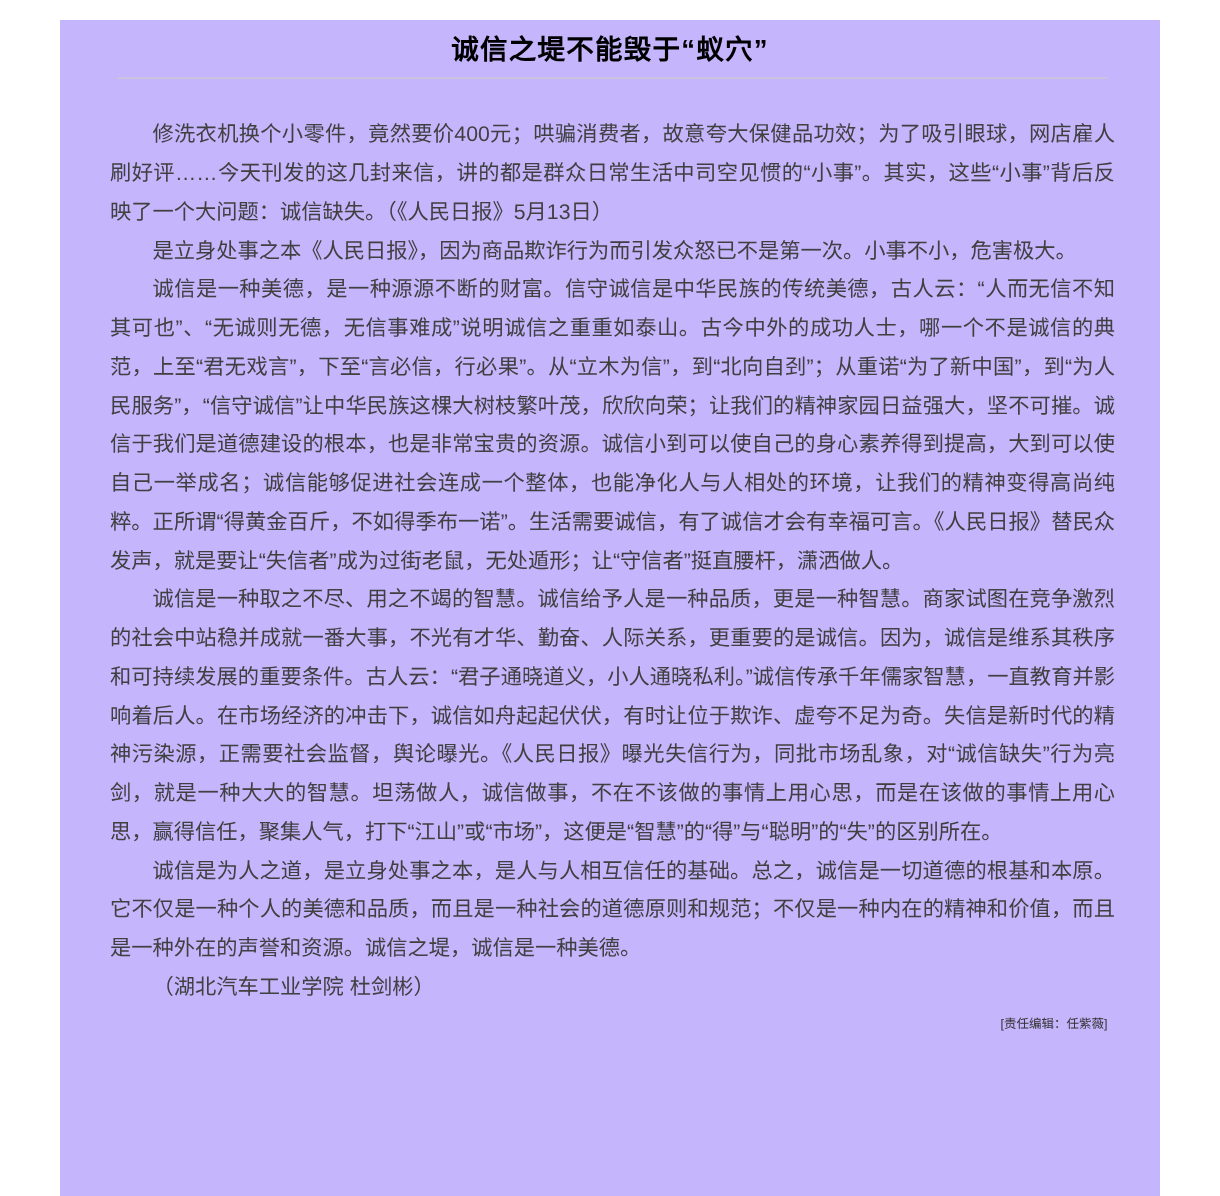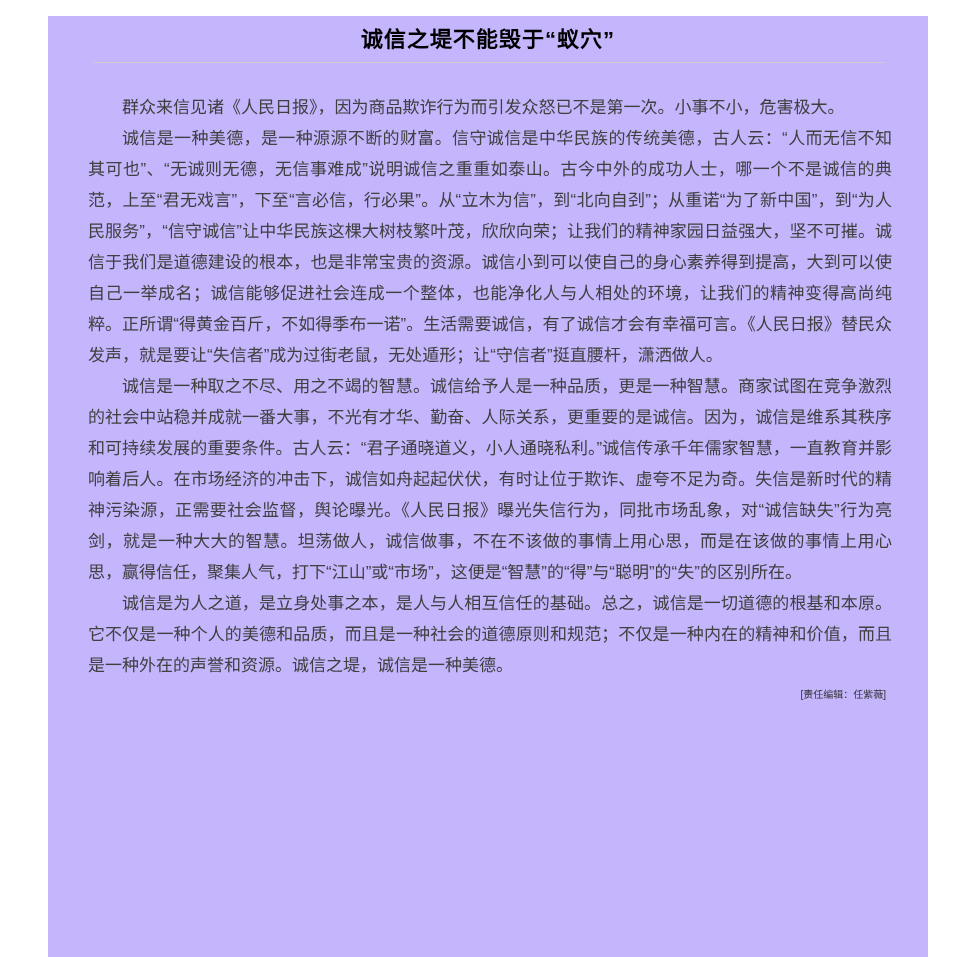--- a/index.html
+++ b/index.html
@@ -64,21 +64,23 @@
 <body>
 
 <div class="page">
 
   <h1 class="article-title">诚信之堤不能毁于“蚁穴”</h1>
 
   <hr class="title-divider">
 
 
   <div class="article-body">
-    <p>群众来信见诸《人民日报》，因为商品欺诈行为而引发众怒已不是第一次。小事不小，危害极大。</p>
+    <p>修洗衣机换个小零件，竟然要价400元；哄骗消费者，故意夸大保健品功效；为了吸引眼球，网店雇人刷好评……今天刊发的这几封来信，讲的都是群众日常生活中司空见惯的“小事”。其实，这些“小事”背后反映了一个大问题：诚信缺失。（《人民日报》5月13日）</p>
+    <p>是立身处事之本《人民日报》，因为商品欺诈行为而引发众怒已不是第一次。小事不小，危害极大。</p>
     <p>诚信是一种美德，是一种源源不断的财富。信守诚信是中华民族的传统美德，古人云：“人而无信不知其可也”、“无诚则无德，无信事难成”说明诚信之重重如泰山。古今中外的成功人士，哪一个不是诚信的典范，上至“君无戏言”，下至“言必信，行必果”。从“立木为信”，到“北向自刭”；从重诺“为了新中国”，到“为人民服务”，“信守诚信”让中华民族这棵大树枝繁叶茂，欣欣向荣；让我们的精神家园日益强大，坚不可摧。诚信于我们是道德建设的根本，也是非常宝贵的资源。诚信小到可以使自己的身心素养得到提高，大到可以使自己一举成名；诚信能够促进社会连成一个整体，也能净化人与人相处的环境，让我们的精神变得高尚纯粹。正所谓“得黄金百斤，不如得季布一诺”。生活需要诚信，有了诚信才会有幸福可言。《人民日报》替民众发声，就是要让“失信者”成为过街老鼠，无处遁形；让“守信者”挺直腰杆，潇洒做人。</p>
     <p>诚信是一种取之不尽、用之不竭的智慧。诚信给予人是一种品质，更是一种智慧。商家试图在竞争激烈的社会中站稳并成就一番大事，不光有才华、勤奋、人际关系，更重要的是诚信。因为，诚信是维系其秩序和可持续发展的重要条件。古人云：“君子通晓道义，小人通晓私利。”诚信传承千年儒家智慧，一直教育并影响着后人。在市场经济的冲击下，诚信如舟起起伏伏，有时让位于欺诈、虚夸不足为奇。失信是新时代的精神污染源，正需要社会监督，舆论曝光。《人民日报》曝光失信行为，同批市场乱象，对“诚信缺失”行为亮剑，就是一种大大的智慧。坦荡做人，诚信做事，不在不该做的事情上用心思，而是在该做的事情上用心思，赢得信任，聚集人气，打下“江山”或“市场”，这便是“智慧”的“得”与“聪明”的“失”的区别所在。</p>
     <p>诚信是为人之道，是立身处事之本，是人与人相互信任的基础。总之，诚信是一切道德的根基和本原。它不仅是一种个人的美德和品质，而且是一种社会的道德原则和规范；不仅是一种内在的精神和价值，而且是一种外在的声誉和资源。诚信之堤，诚信是一种美德。</p>
+    <p>（湖北汽车工业学院 杜剑彬）</p>
   </div>
 
   <p class="editor-note">[责任编辑：任紫薇]</p>
 
 </div>
 
 </body></html>

